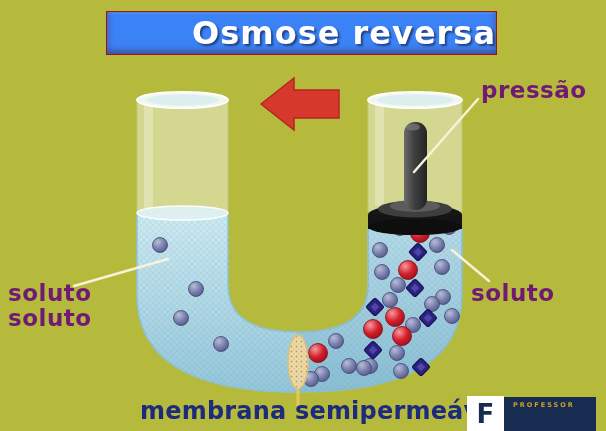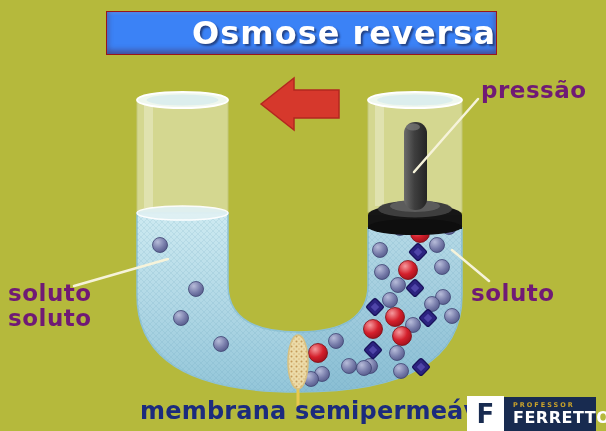--- a/index.html
+++ b/index.html
@@ -200,16 +200,15 @@
 
   <div class="lbl lbl-alto">
     <div>soluto</div>
   </div>
 
   <div class="lbl-membrana">membrana semipermeável</div>
 
   <div class="logo-f">F</div>
   <div class="logo-main">
     <div class="logo-top">PROFESSOR</div>
-    <div class="logo-bottom">FERRETTO</div>
   </div>
 
 </div>
 
 </body></html>

